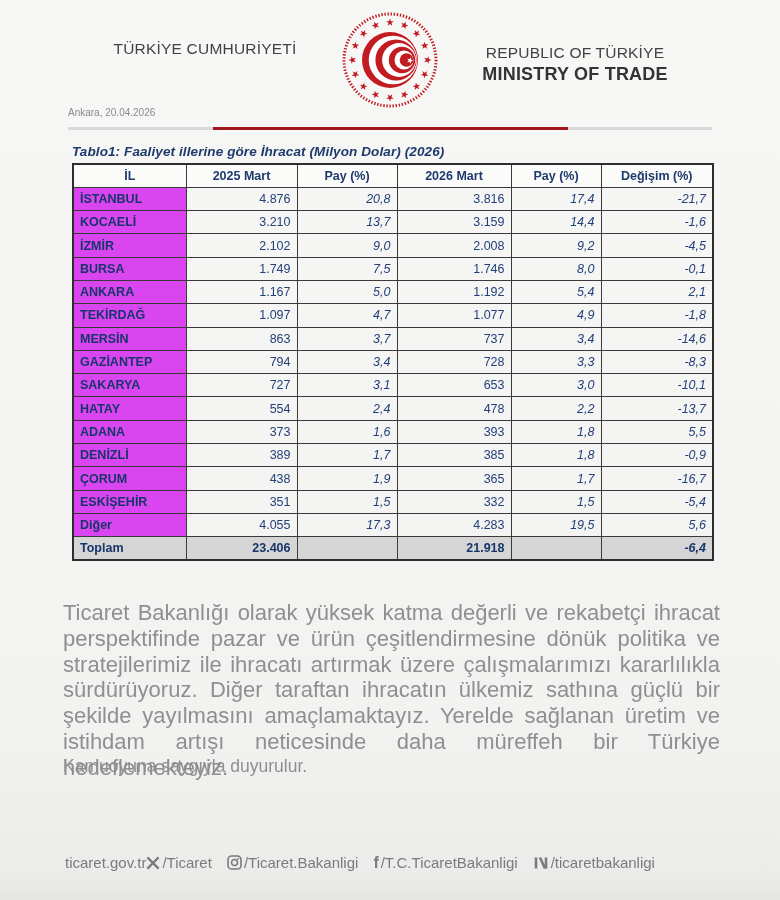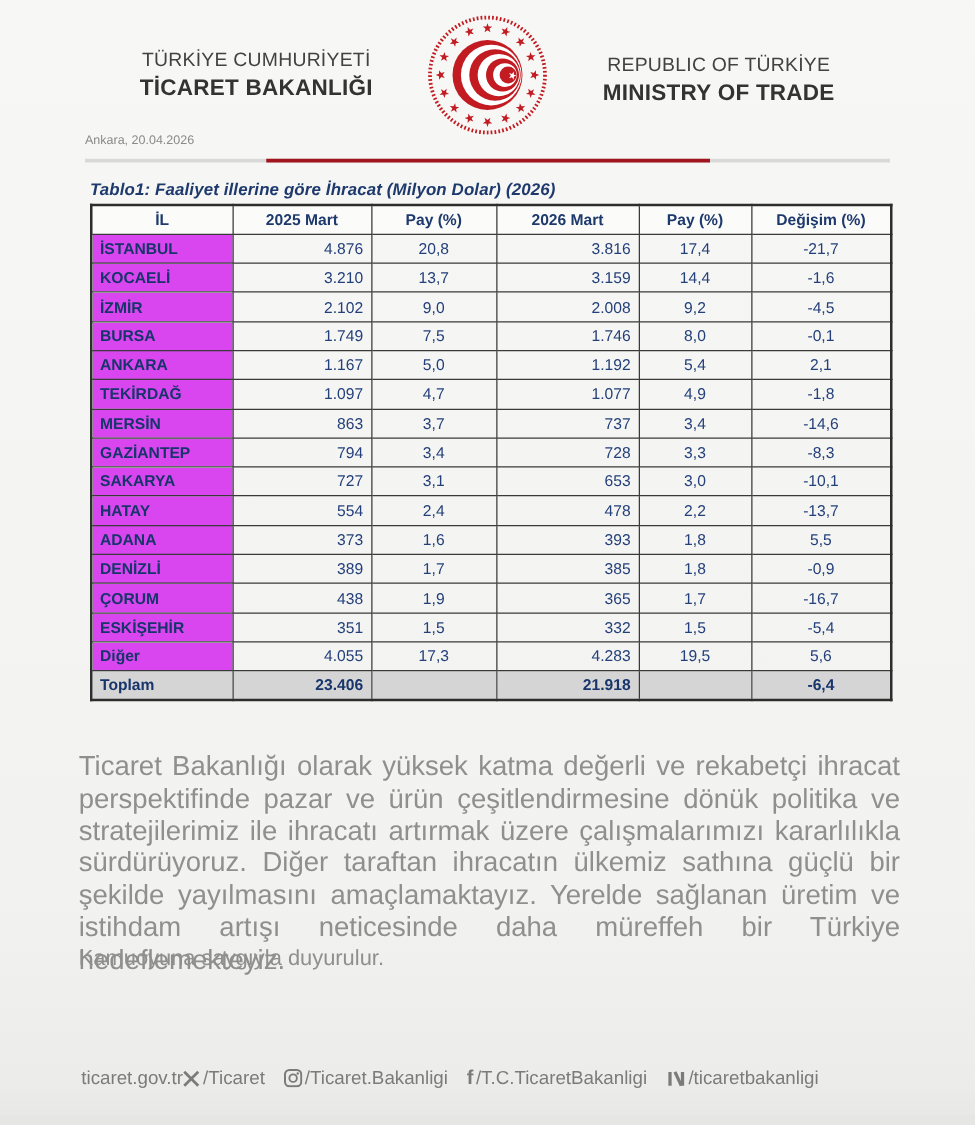--- a/index.html
+++ b/index.html
@@ -23,21 +23,21 @@
   .table-section { position:absolute; left:72px; top:144px; width:640px; }
   .table-title { font-size:13.5px; font-weight:700; font-style:italic; color:#1e3a6d;
     margin-bottom:4px; letter-spacing:.1px; }
   table { border-collapse:collapse; width:640px; table-layout:fixed;
     border:2px solid #2d2d2d; }
   th, td { border:1px solid #3a3a3a; height:23.3px; font-size:12.5px; color:#24407a;
     padding:0 6px; overflow:hidden; white-space:nowrap; }
   th { font-weight:700; color:#1e3a6d; text-align:center; background:#fbfbfa; }
   td.city { background:#d946ef; font-weight:700; color:#17356b; text-align:left; }
   td.num-r { text-align:right; }
-  td.num-c { text-align:center; }
+  td.num-c { text-align:right;font-style:italic; }
   tr.total-row td { background:#d5d5d5; font-weight:700; color:#17356b;margin-left:22px; }
   col.c0{width:113px} col.c1{width:111px} col.c2{width:100px}
   col.c3{width:114px} col.c4{width:90px} col.c5{width:112px}
 
   
   .paragraph { position:absolute; left:63px; top:600px; width:657px;
     font-size:22px; line-height:25.8px; color:#8f8f8f; text-align:justify; }
   .closing { position:absolute; left:63px; top:756px; font-size:17.5px; color:#8f8f8f; }
 
   
@@ -49,21 +49,20 @@
     text-decoration:none; }
   .icn { display:inline-flex; align-items:center; }
   .fb-glyph { font-weight:700; font-size:16px; line-height:14px; }
   .bottom-band { position:absolute; left:0; bottom:0; width:780px; height:8px; background:#e6e6e5; }
 </style>
 </head>
 <body>
 
 <div class="hdr-left">
   <div class="hdr-l1">TÜRKİYE CUMHURİYETİ</div>
-  <div class="hdr-l2">TİCARET BAKANLIĞI</div>
 </div>
 
 <div class="logo-wrap">
   <svg viewBox="-50 -50 100 100" width="100" height="100">
     <defs>
       <path id="star" d="M0,-4 L0.94,-1.29 L3.80,-1.24 L1.52,0.49 L2.35,3.24 L0,1.6 L-2.35,3.24 L-1.52,0.49 L-3.80,-1.24 L-0.94,-1.29 Z"></path>
     </defs>
     <circle cx="0" cy="0" r="46" fill="none" stroke="#c21b21" stroke-width="3" stroke-dasharray="1.4 1.7"></circle>
     <g id="star-ring" fill="#c21b21">
         <use href="#star" transform="rotate(0) translate(0,-37.5)"></use>

